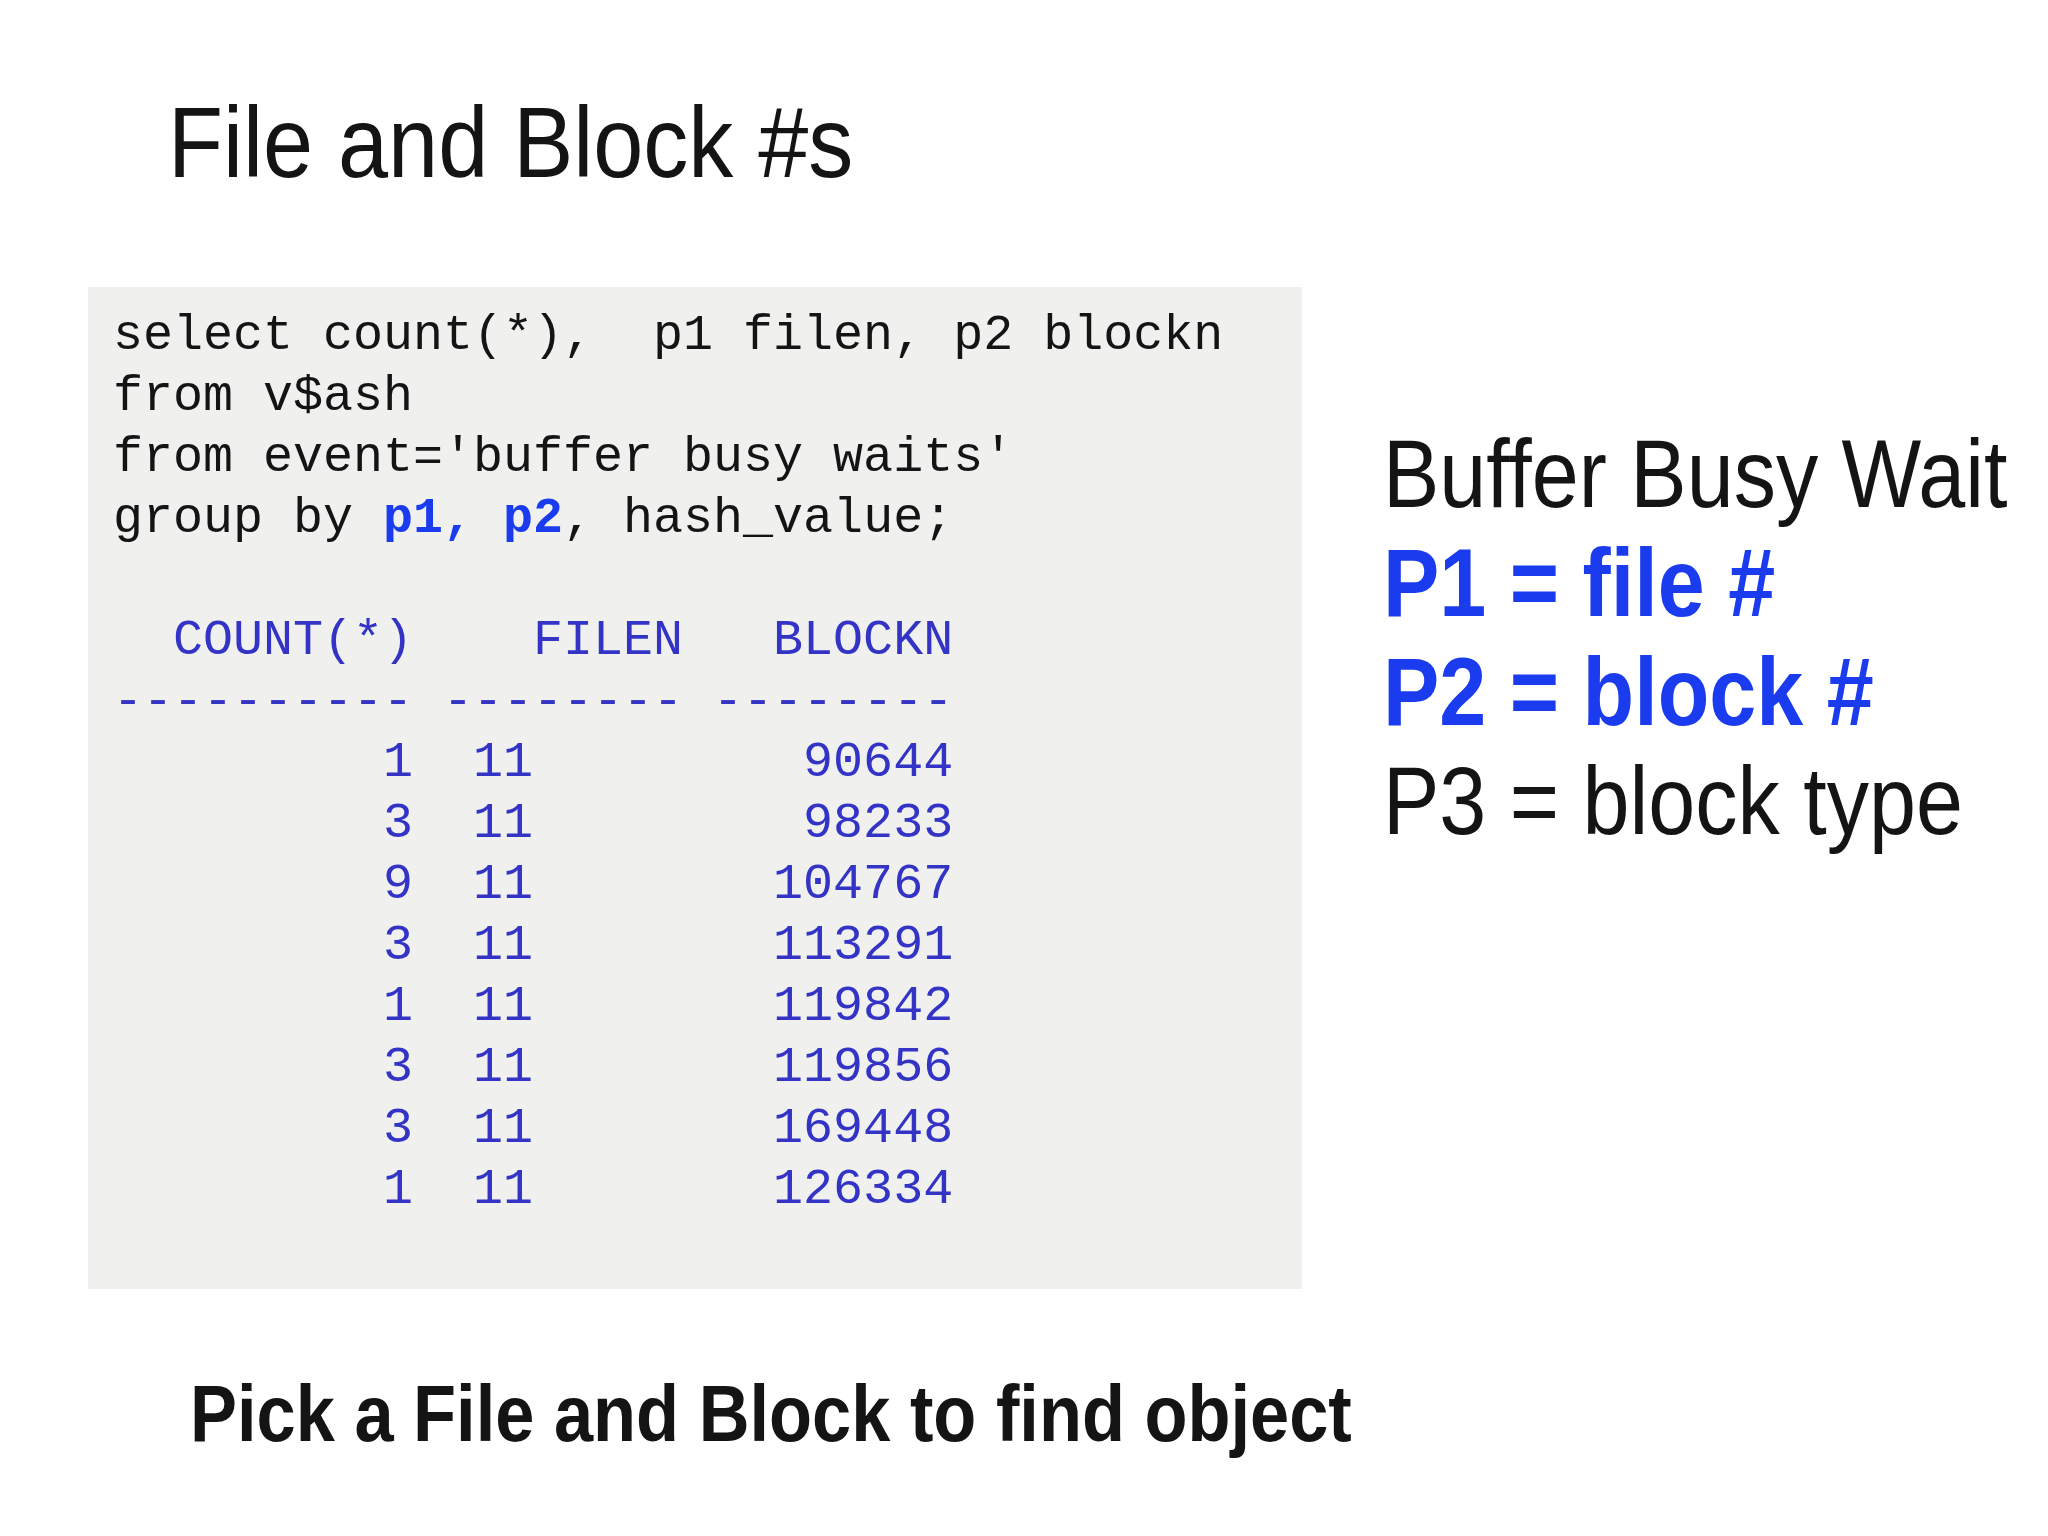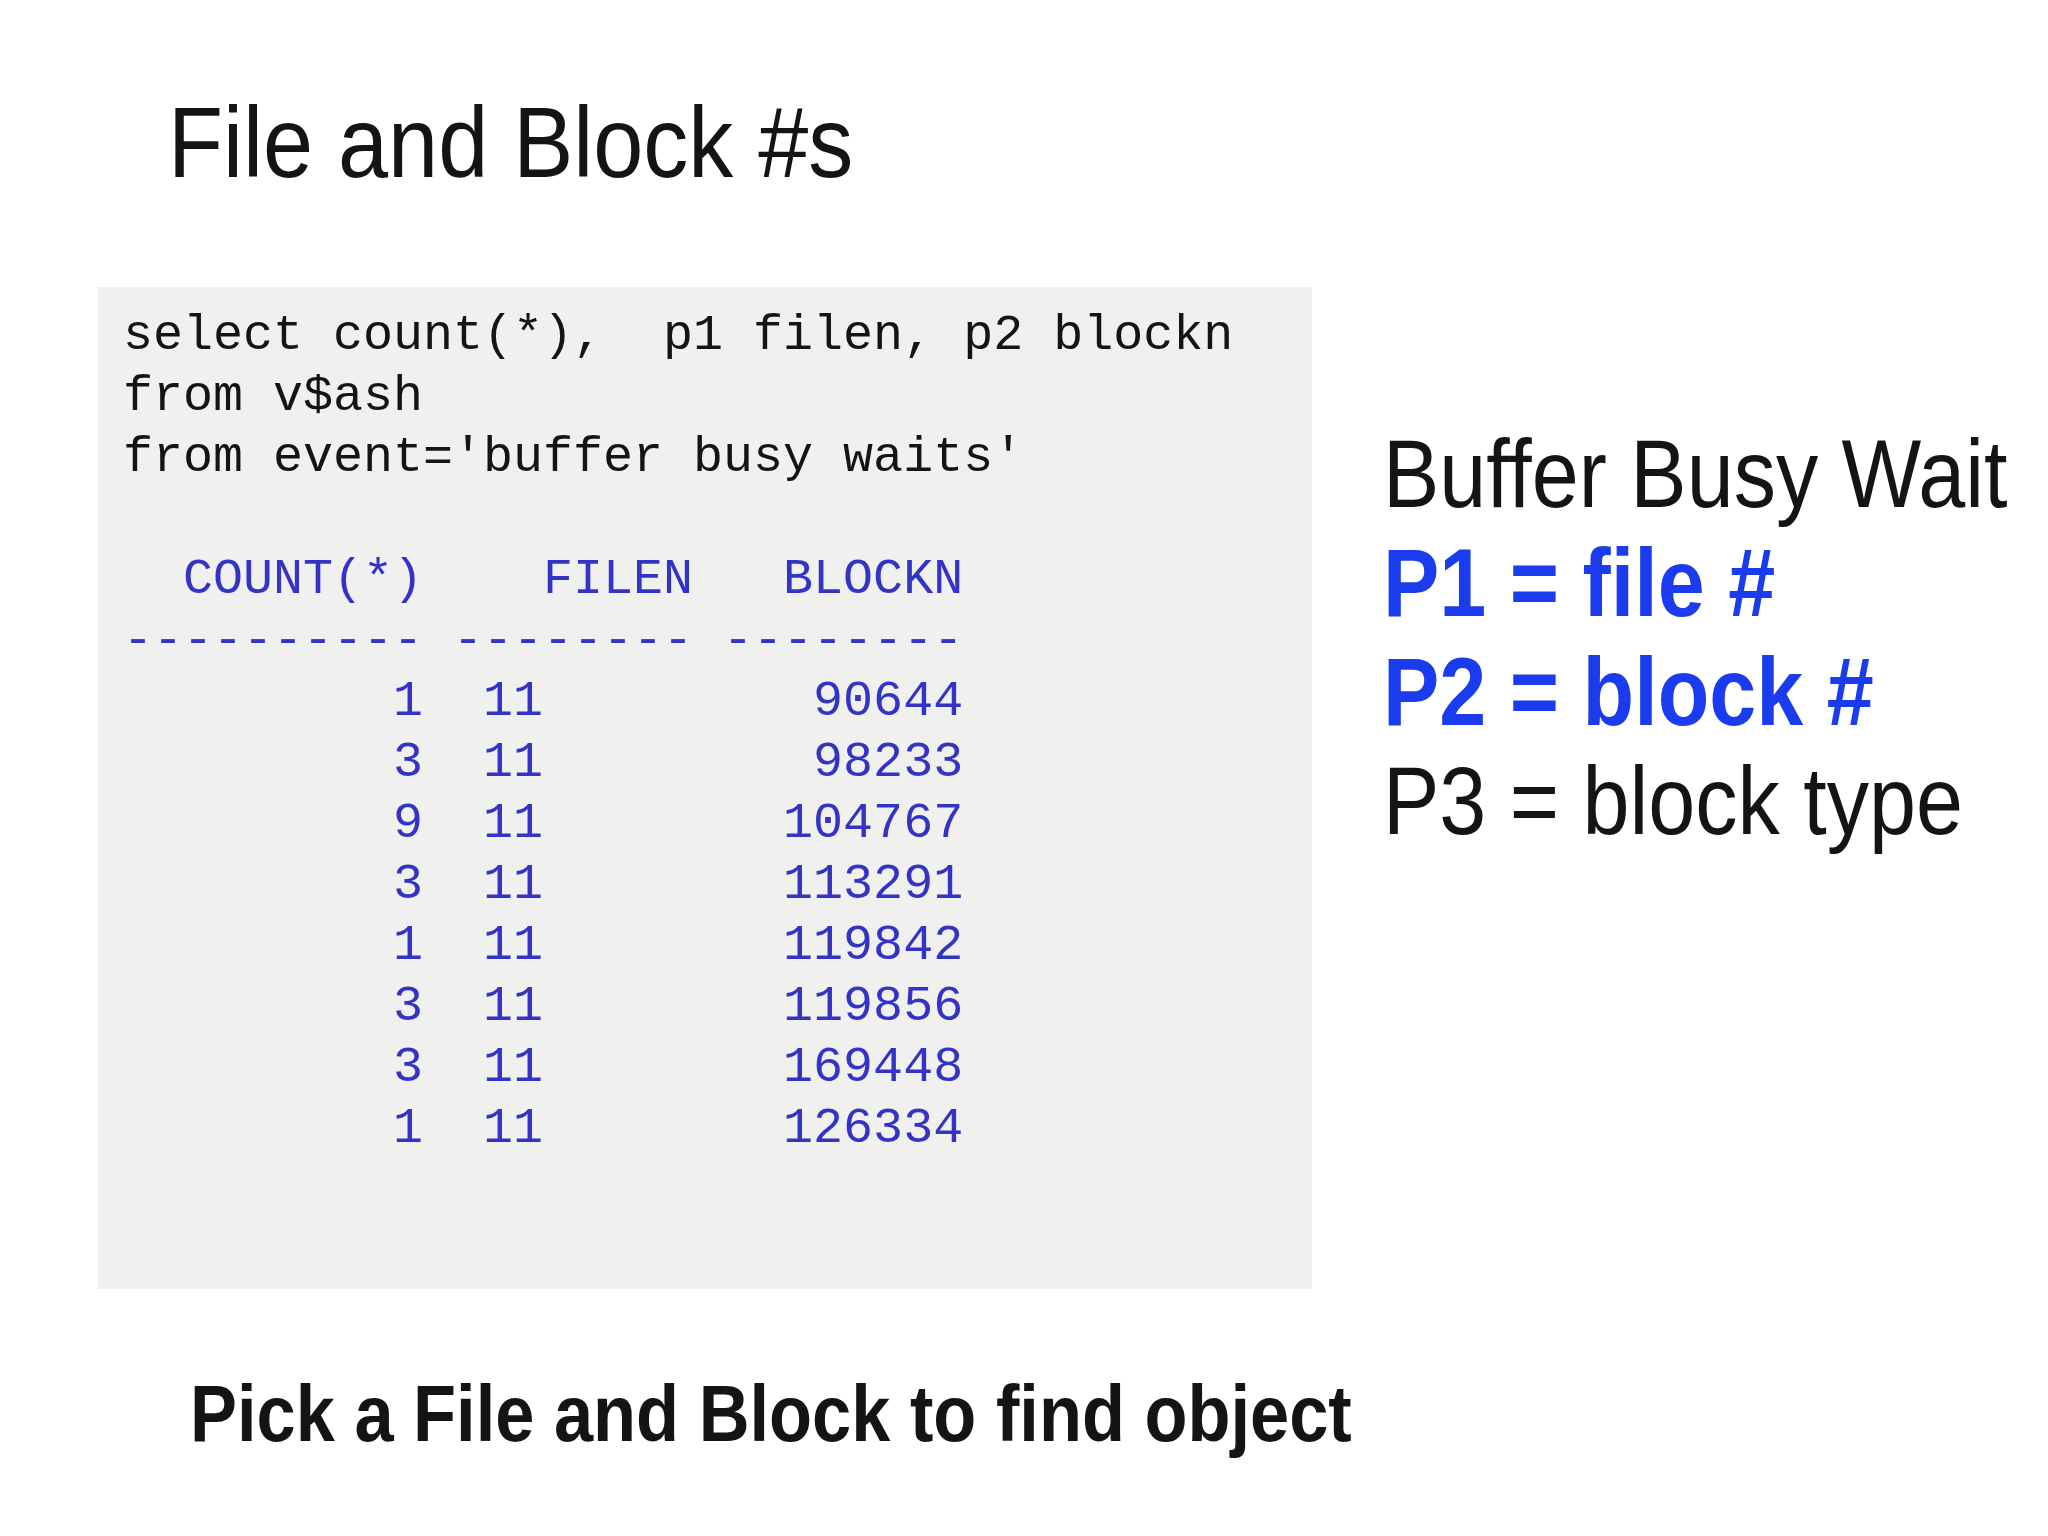--- a/index.html
+++ b/index.html
@@ -20,21 +20,21 @@
     line-height: 100px;
     font-weight: 400;
     color: var(--black, #141414);
     transform: scaleX(0.9);
     transform-origin: 0 0;
     white-space: nowrap;
   }
 
   .codebox {
     position: absolute;
-    left: 98px;
+    left: 88px;
     top: 287px;
     width: 1214px;
     height: 1002px;
     background: var(--gray, #f0f0ef);
   }
 
   .terminal {
     margin: 0;
     padding: 18px 0 0 25px;
     font-family: "Liberation Mono", monospace;
@@ -76,20 +76,21 @@
 </head>
 <body>
 
 <div class="title">File and Block #s</div>
 
 <div class="codebox">
   <div class="terminal">
     <div class="line">select count(*),  p1 filen, p2 blockn</div>
     <div class="line">from v$ash</div>
     <div class="line">from event='buffer busy waits'</div>
+    <div class="line"><span>group by </span><span class="hl">p1, p2</span><span>, hash_value;</span></div>
     <div class="blank-line"></div>
     <div class="line results-line">  COUNT(*)    FILEN   BLOCKN</div>
     <div class="line results-line">---------- -------- --------</div>
     <div id="result-rows">
         <div class="line results-line">         1  11         90644</div>
         <div class="line results-line">         3  11         98233</div>
         <div class="line results-line">         9  11        104767</div>
         <div class="line results-line">         3  11        113291</div>
         <div class="line results-line">         1  11        119842</div>
         <div class="line results-line">         3  11        119856</div>

